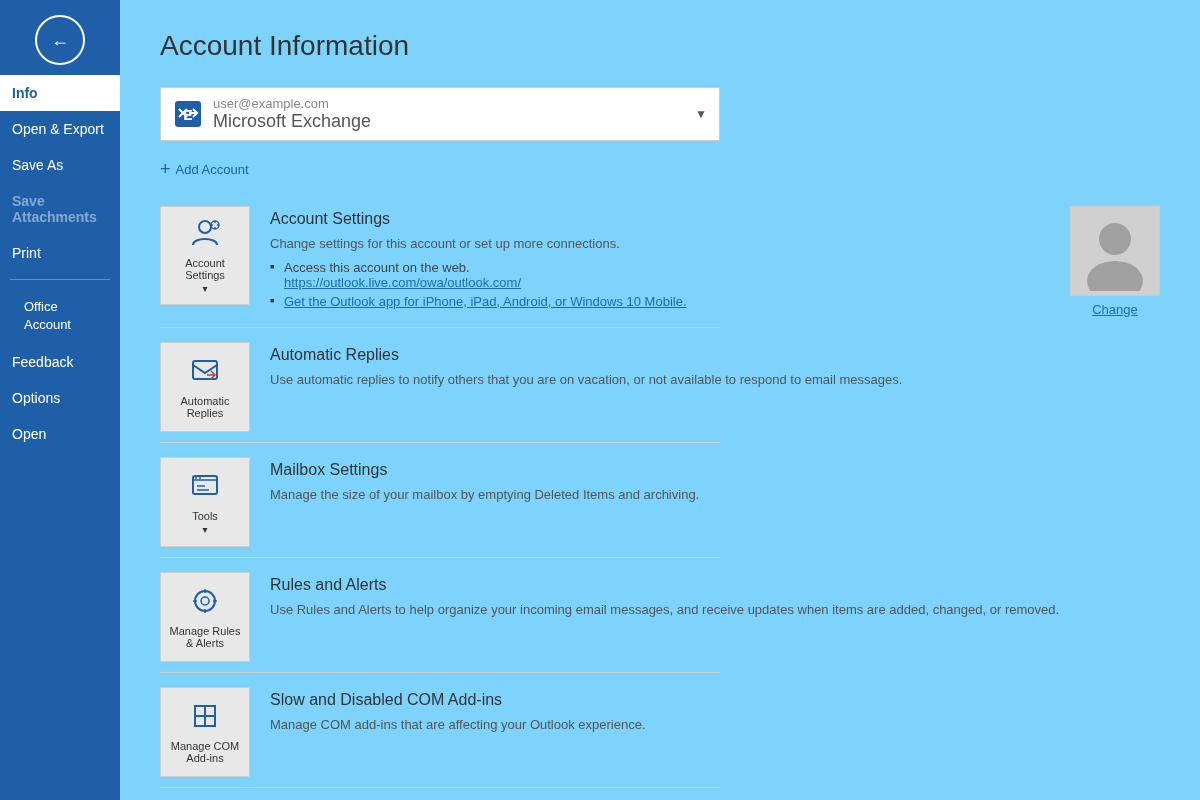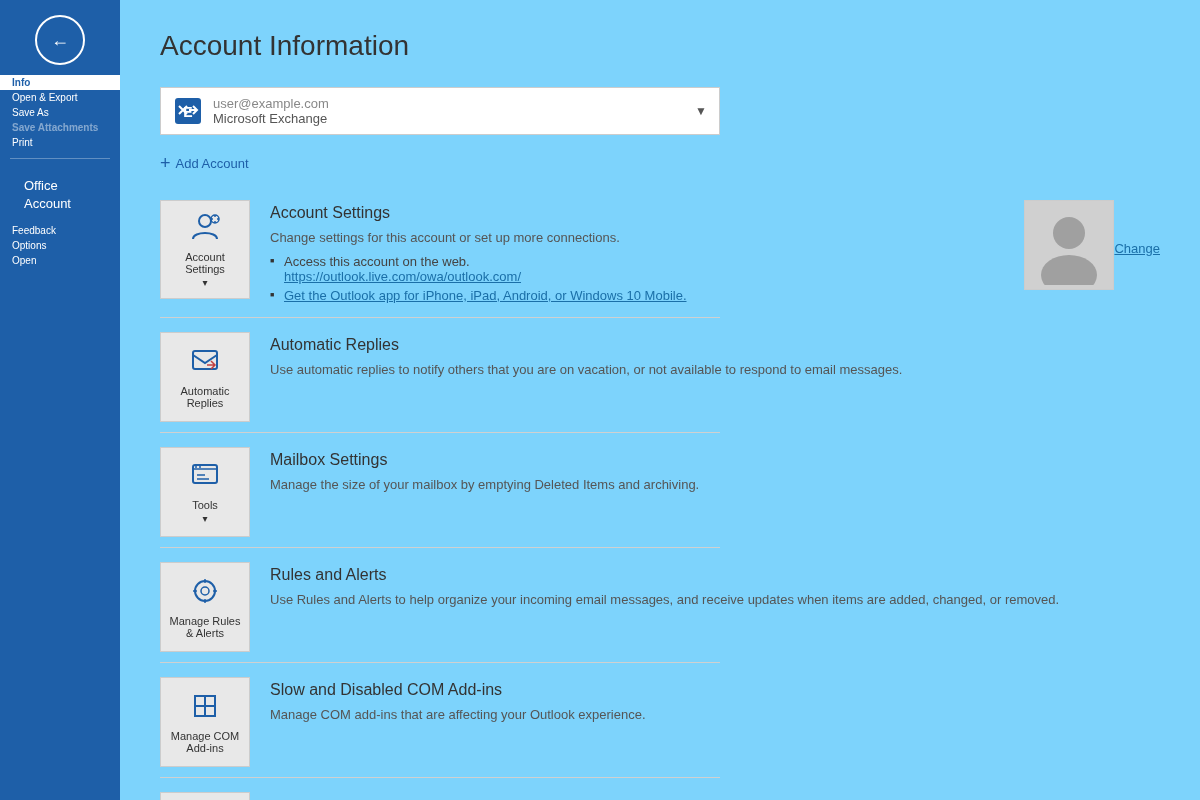--- a/index.html
+++ b/index.html
@@ -28,22 +28,22 @@
       align-items: center;
       justify-content: center;
     }
     .sidebar-divider {
       border: none;
       border-top: 1px solid rgba(255,255,255,0.3);
       margin: 8px 10px;
     }
     .sidebar-item {
       color: #fff;
-      padding: 2px 12px;
-      font-size: 10px;
+      padding: 10px 12px;
+      font-size: 14px;
       cursor: pointer;
       display: block;
       text-decoration: none;
     }
     .sidebar-item.active { background: #fff; color: #1e5fa8; font-weight: 600; }
     .sidebar-item.disabled { color: rgba(255,255,255,0.45); cursor: default; font-weight: bold; }
     .sidebar-item-office { padding: 10px 24px; font-size: 13px; cursor: pointer; color: #fff; line-height: 1.4; }
 
     
     #main {
@@ -71,21 +71,21 @@
       cursor: pointer;
     }
     .account-selector-icon {
       width: 30px;
       height: 30px;
       margin-right: 10px;
       flex-shrink: 0;
     }
     .account-selector-text {
       flex: 1;
-      font-size: 13px;
+      font-size: 18px;
       color: #555;
     }
     .account-selector-email {
       font-size: 13px;
       color: #888;
     }
     .account-selector-chevron {
       color: #555;
       font-size: 12px;
     }
@@ -168,21 +168,21 @@
     }
     .section-list li a {
       color: #1a6fa8;
       text-decoration: underline;
       cursor: pointer;
     }
 
     
     .profile-area {
       display: flex;
-      flex-direction: row;
+      flex-direction: column;
       align-items: center;
       margin-left: 20px;
       flex-shrink: 0;
     }
     .profile-pic {
       width: 90px;
       height: 90px;
       border: 1px solid #ccc;
       background: #d0d0d0;
       display: flex;

